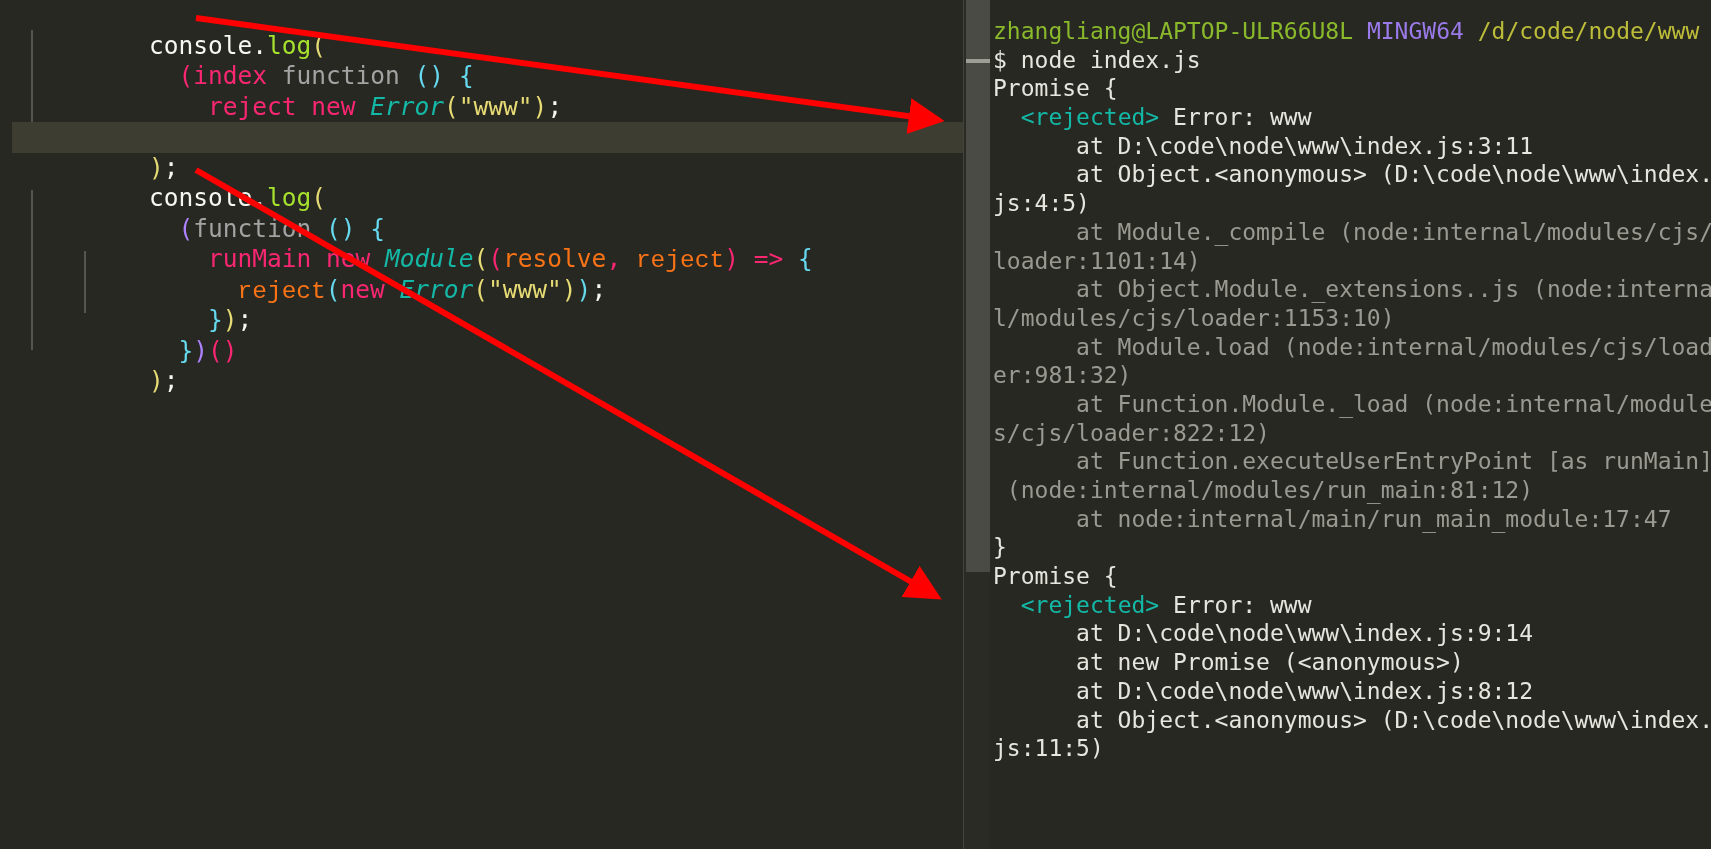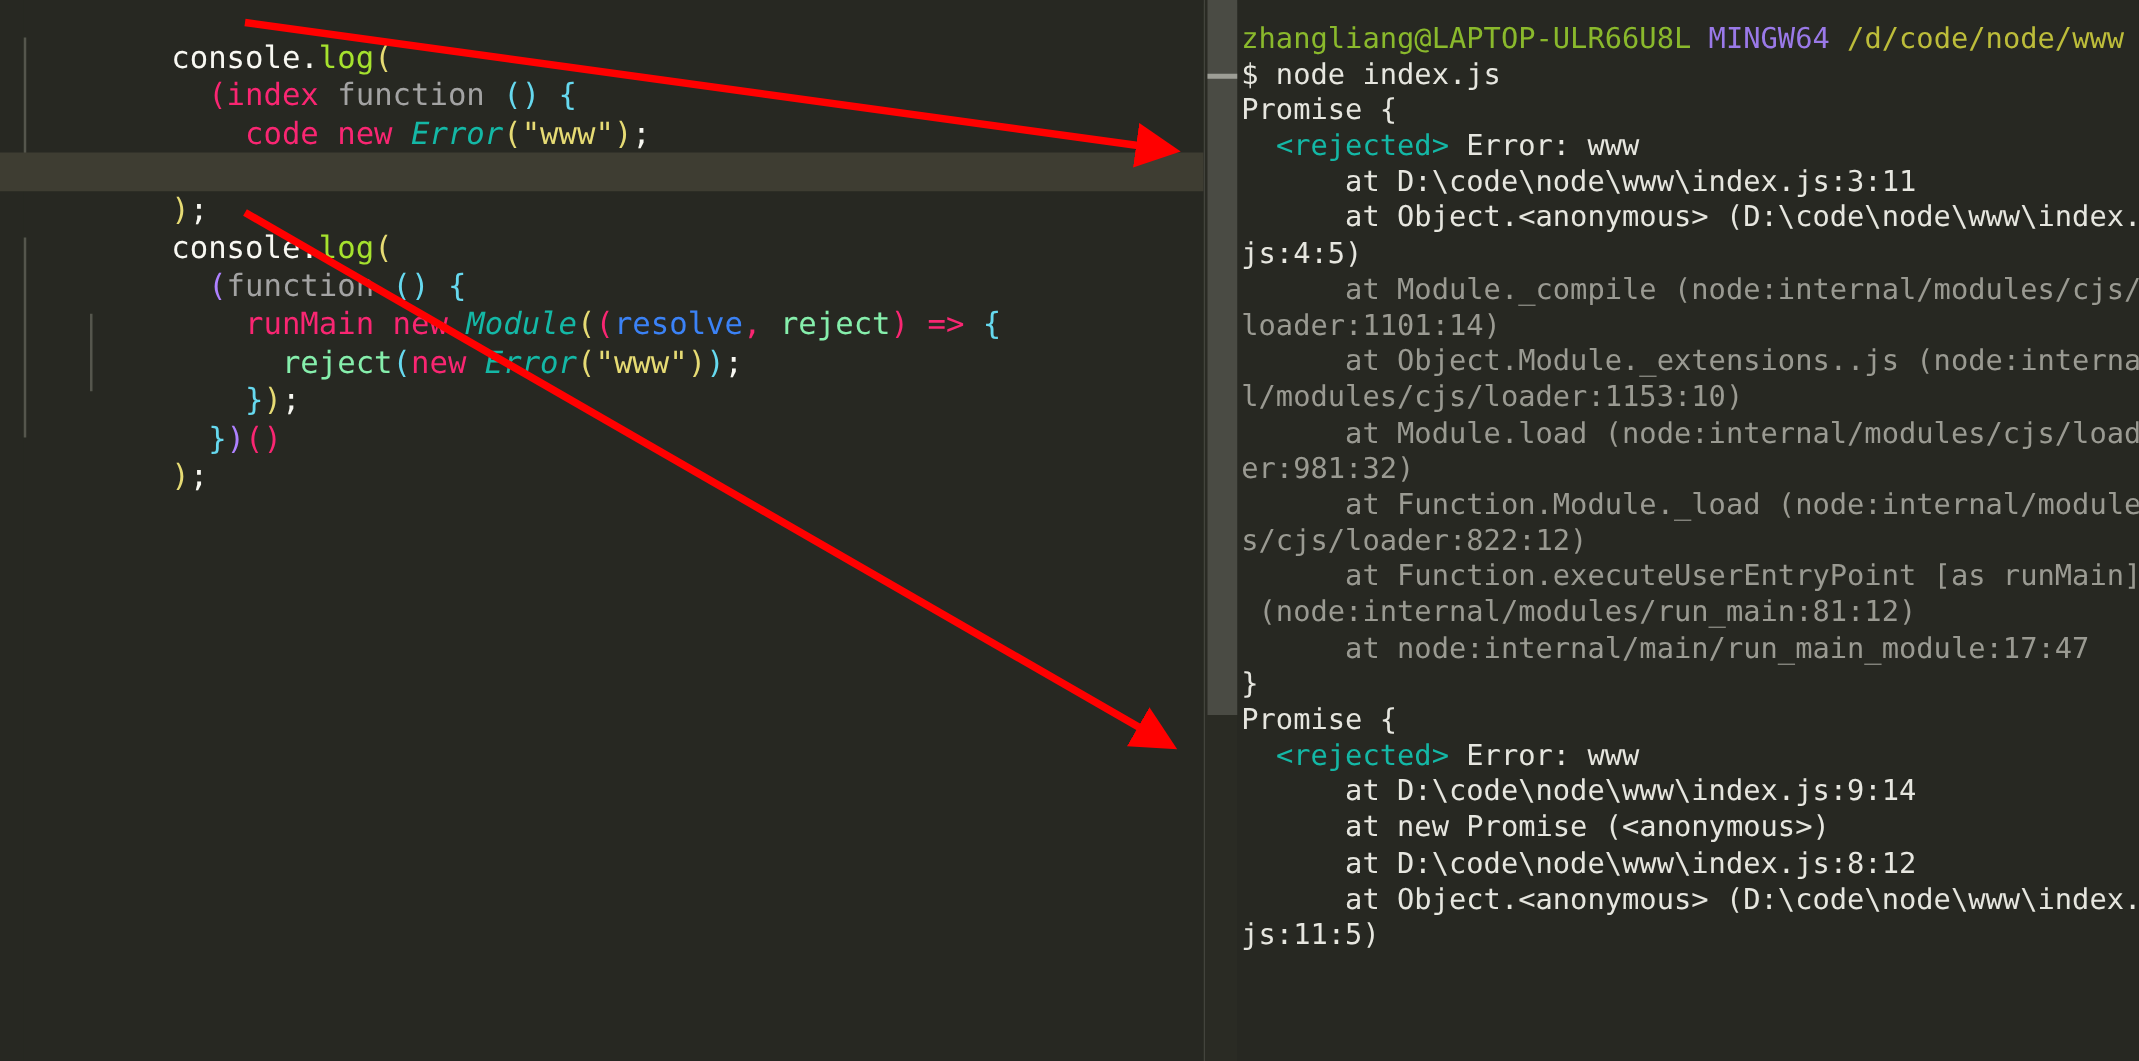--- a/index.html
+++ b/index.html
@@ -40,21 +40,21 @@
     background: #272822;
     overflow: hidden;
   }
   #editor-left-gutter {
     position: absolute; left: 0; top: 0;
     width: 19px; height: 849px;
     background: #272822;
   }
   .code-lines {
     position: absolute;
-    left: 0; top: 0;
+    left: 12px; top: 0;
     width: 963px;
   }
   .cl {
     position: relative;
     height: 30.5px;
     line-height: 30.5px;
     font-size: 24.5px;
     white-space: pre;
     color: #f8f8f2;
     padding-left: 19px;
@@ -79,22 +79,22 @@
   .t-prop    { color: #a6e22e; }   
   .t-punct   { color: #f8f8f2; }
   .t-paren1  { color: #e6db74; }   
   .t-paren2  { color: #ae81ff; }   
   .t-paren3  { color: #66d9ef; }   
   .t-paren4  { color: #f92672; }   
   .t-kw      { color: #f92672; }   
   .t-fnkw    { color: #a3a3a3; }  
   .t-type    { color: #14b8a6; font-style: italic; }  
   .t-str     { color: #e6db74; }
-  .t-paramg  { color: #3b82f6; }
-  .t-green   { color: #86efac; }
+  .t-paramg  { color: #f97316; }
+  .t-green   { color: #f97316; font-family: Liberation Mono, monospace; }
   .t-arrow   { color: #f92672; }
   .t-curlyB  { color: #66d9ef; }
   .t-sc      { color: #f8f8f2; }
   #pane-scrollbar-track {
     position: absolute;
     left: 963px; top: 0;
     width: 27px; height: 849px;
     background: #2a2b24;
   }
   #pane-scrollbar-thumb {
@@ -170,21 +170,21 @@
 
       <div class="cl" style="top:0px;">
         <span class="t-plain">console</span><span class="t-punct">.</span><span class="t-prop">log</span><span class="t-paren1">(</span>
       </div>
 
       <div class="cl">
         <span>  </span><span class="t-paren4">(</span><span class="t-kw">index</span> <span class="t-fnkw">function</span> <span class="t-paren3">()</span> <span class="t-curlyB">{</span>
       </div>
 
       <div class="cl">
-        <span>    </span><span class="t-kw">code new</span> <span class="t-type">Error</span><span class="t-paren1">(</span><span class="t-str">"www"</span><span class="t-paren1">)</span><span class="t-sc">;</span>
+        <span>    </span><span class="t-kw">reject new</span> <span class="t-type">Error</span><span class="t-paren1">(</span><span class="t-str">"www"</span><span class="t-paren1">)</span><span class="t-sc">;</span>
       </div>
 
       <div class="cl">
         <span>  </span><span class="t-paren3">}</span><span class="t-paren4">)</span><span class="t-paren2">()</span>
       </div>
 
       <div class="cl active-line">
         <span class="t-paren1">)</span><span class="t-sc">;</span>
       </div>
 

